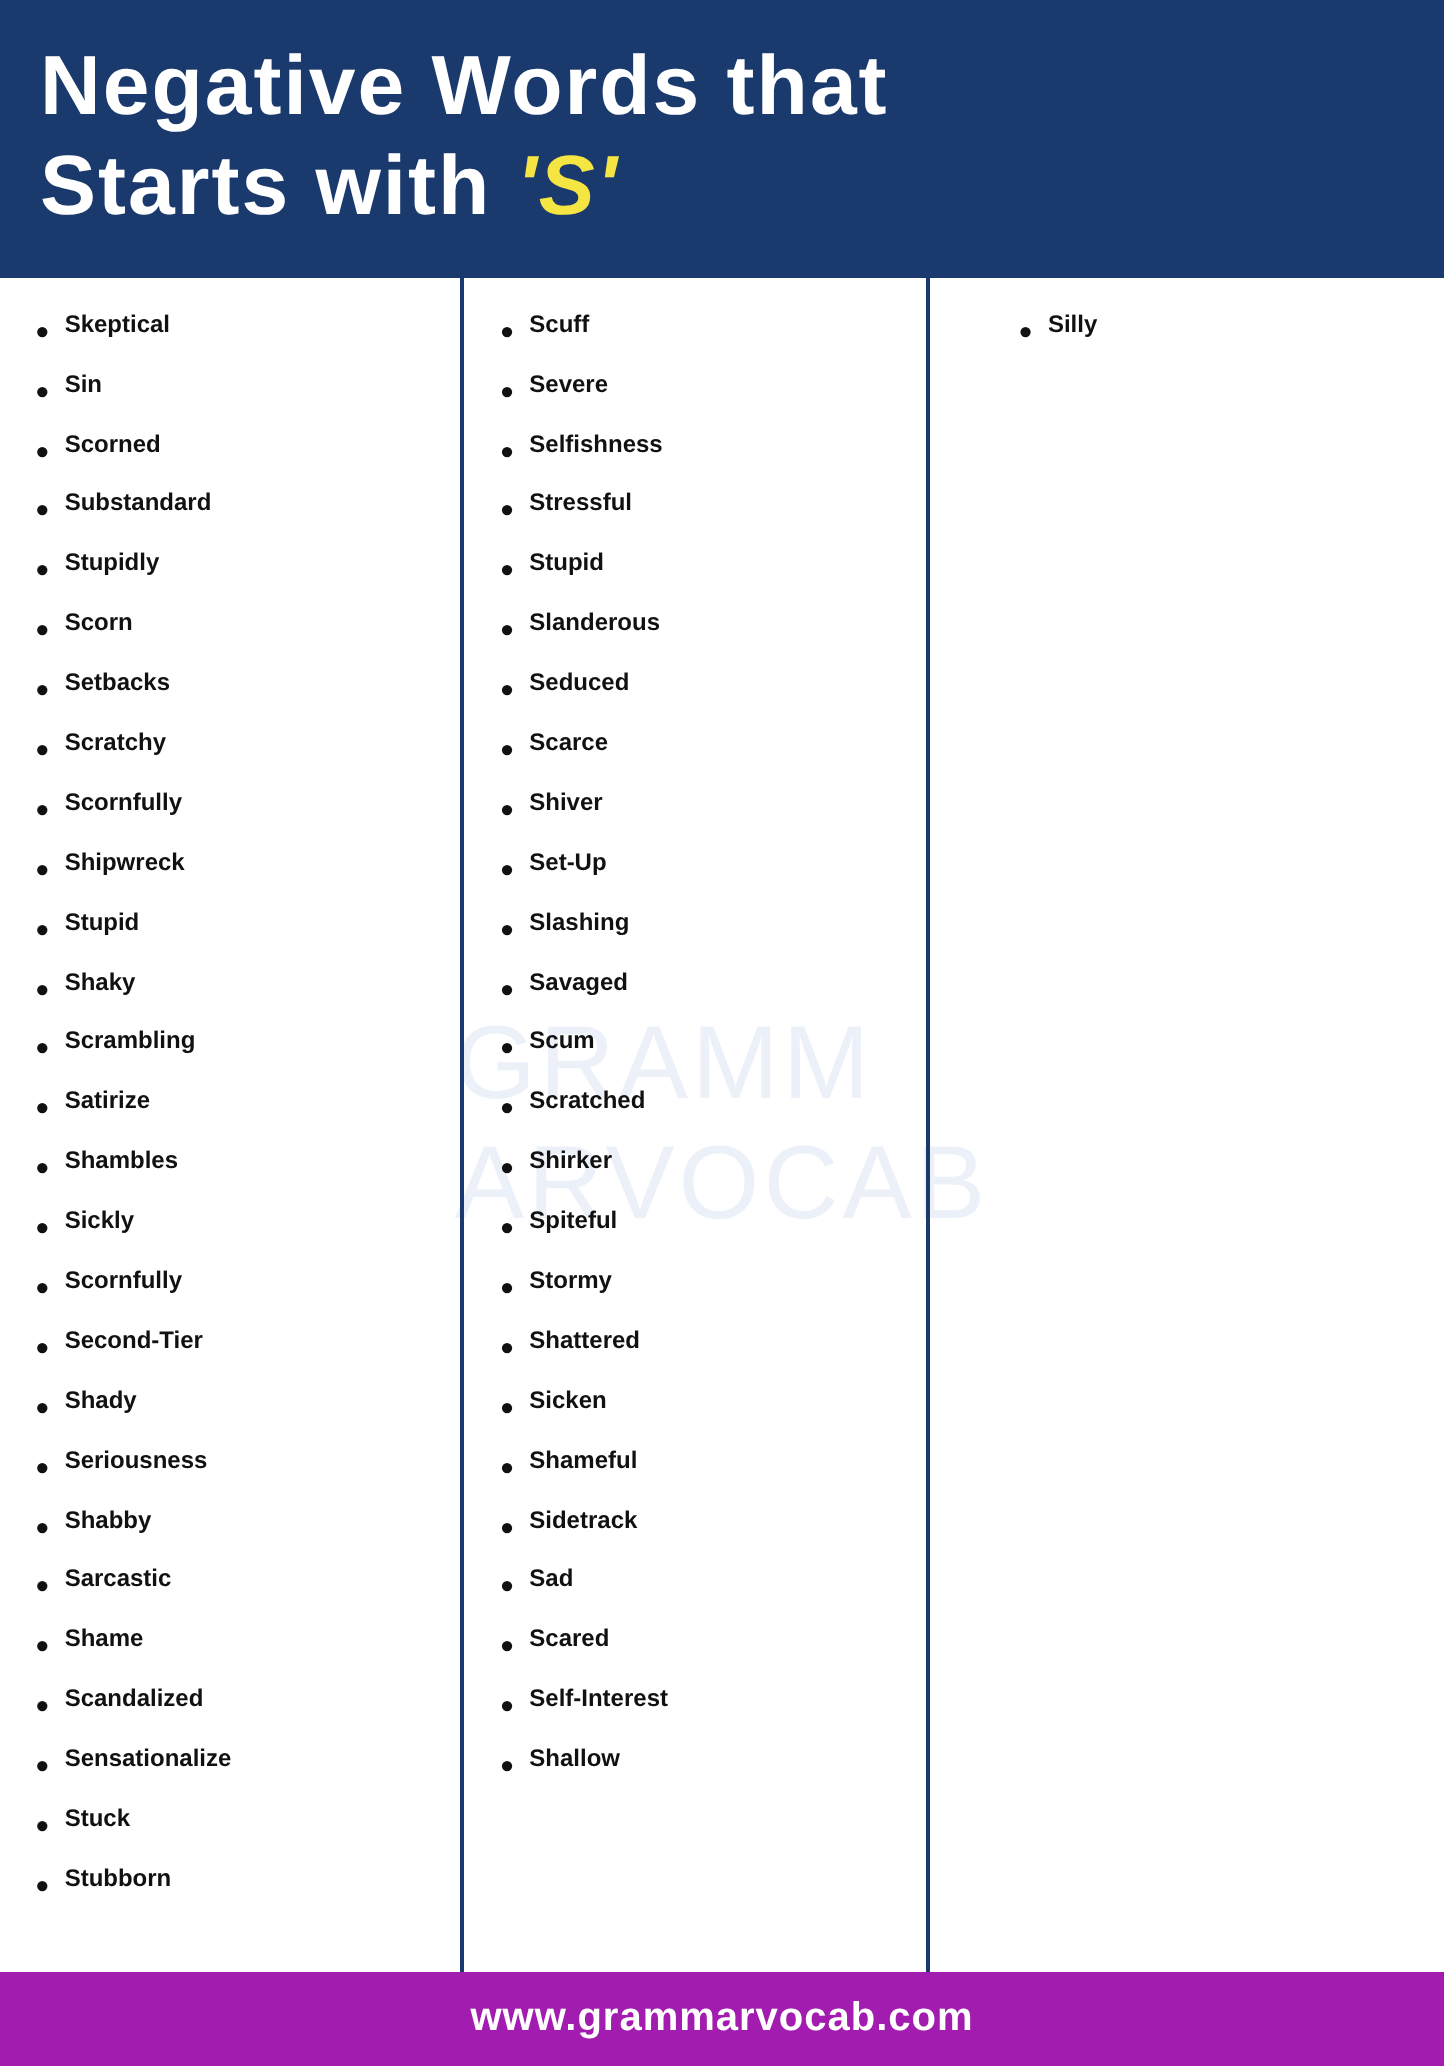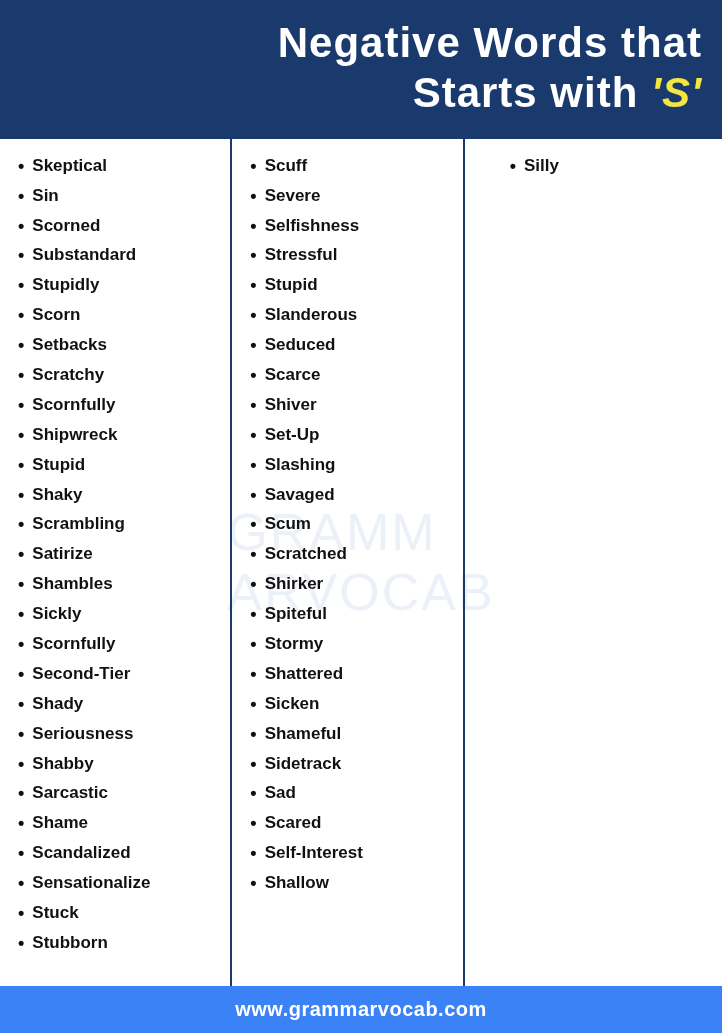--- a/index.html
+++ b/index.html
@@ -7,21 +7,21 @@
       width: 722px;
       min-height: 1033px;
       font-family: Arial, sans-serif;
       background: #fff;
       display: flex;
       flex-direction: column;
     }
     .header {
       background: #1a3a6e;
       color: #fff;
-      text-align: right;
+      text-align: left;
       padding: 18px 20px 20px;
     }
     .header h1 {
       font-size: 42px;
       font-weight: 900;
       line-height: 1.2;
       letter-spacing: 1px;
     }
     .header h1 .highlight {
       color: #f5e542;
@@ -44,21 +44,21 @@
       border-right: none;
       margin-left: 27px;
     }
     .column ul {
       list-style: none;
       padding: 0;
     }
     .column ul li {
       display: flex;
       align-items: flex-start;
-      font-size: 17px;
+      font-size: 12px;
       font-weight: 600;
       color: #111;
       line-height: 1.55;
       margin-bottom: 2px;
     }
     .column ul li::before {
       content: "•";
       margin-right: 8px;
       font-size: 18px;
       flex-shrink: 0;
@@ -72,21 +72,21 @@
       font-size: 52px;
       font-weight: 400;
       color: rgba(180, 195, 230, 0.25);
       letter-spacing: 2px;
       white-space: nowrap;
       pointer-events: none;
       user-select: none;
       text-transform: uppercase;
     }
     .footer {
-      background: #3b82f6;
+      background: #a21caf;
       color: #fff;
       text-align: center;
       padding: 12px 10px;
       font-size: 20px;
       font-weight: 700;
       letter-spacing: 0.5px;
     }
   </style>
 </head>
 <body>

